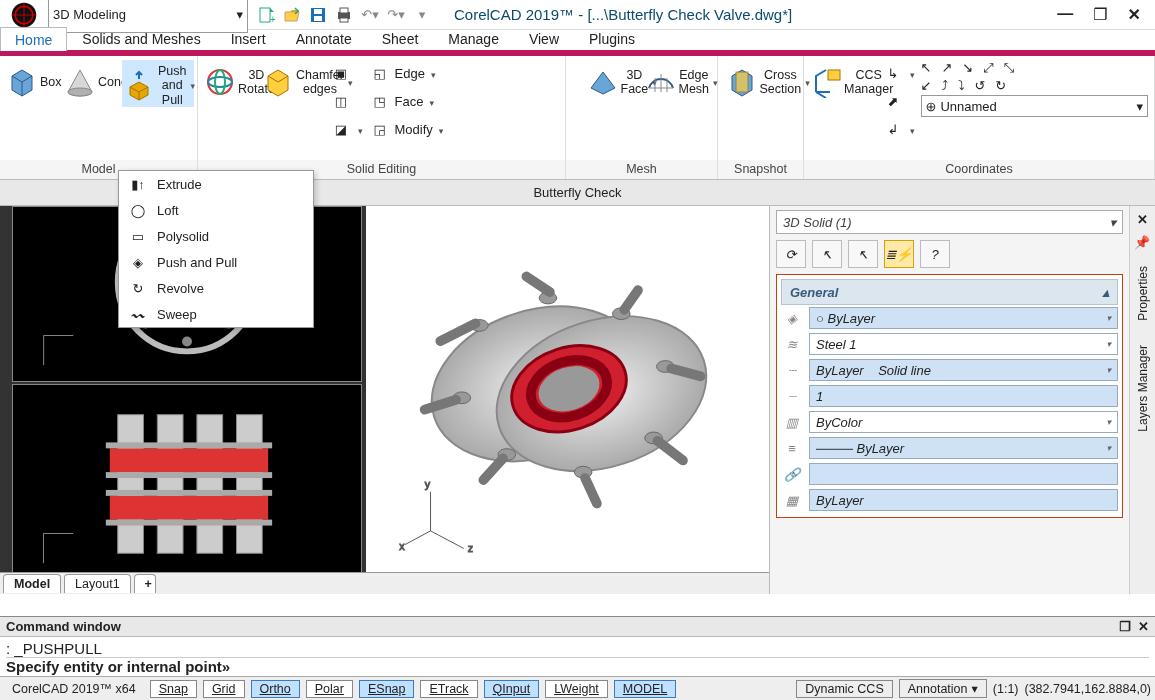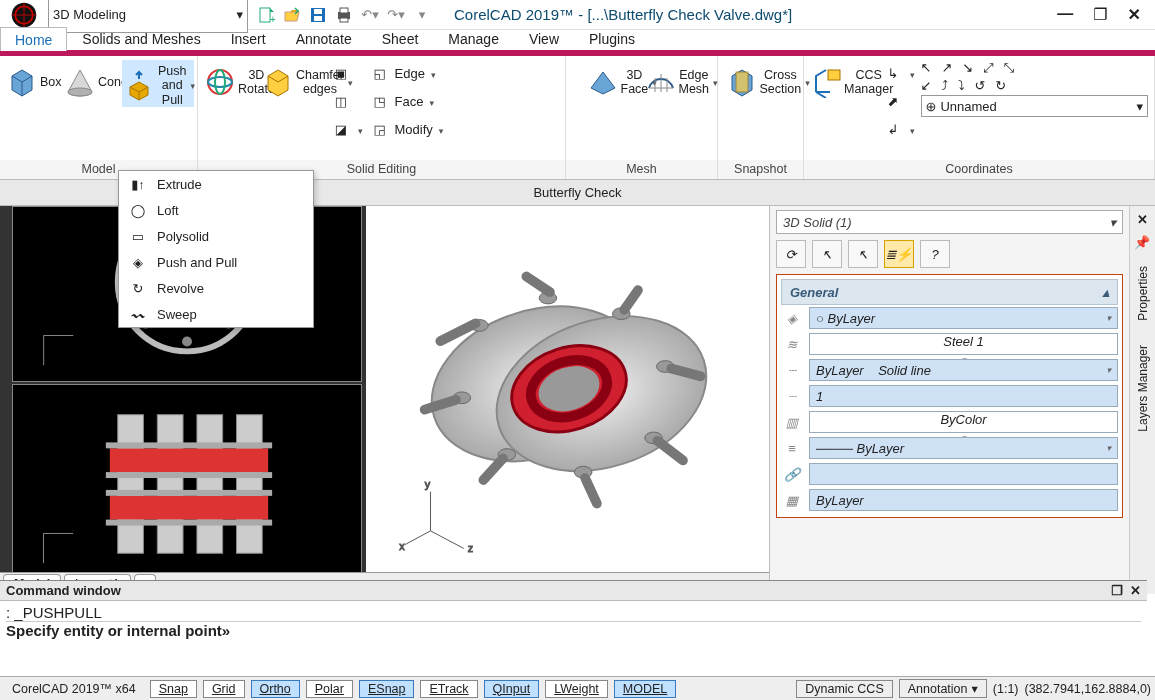--- a/index.html
+++ b/index.html
@@ -62,25 +62,25 @@
 
 
 .selrow { height:24px; border:1px solid #aaa; background:#fff; display:flex; align-items:center; padding:0 6px; font-size:13px; color:#444; justify-content:space-between;}
 .iconrow { display:flex; gap:6px; }
 .iconrow .pb { width:30px; height:28px; border:1px solid #bbb; background:#f8f8f8; display:flex; align-items:center; justify-content:center; }
 .iconrow .pb.active { background:#ffe9a8; border-color:#d4a300; }
 .section-hdr { background:#dce6ef; border:1px solid #b6c4d2; height:26px; display:flex; align-items:center; justify-content:space-between; padding:0 8px; font-weight:bold; color:#3a5a7a; font-size:13px;}
 .proprow { display:flex; align-items:center; height:26px; gap:6px; }
 .proprow .pi { width:22px; height:22px; display:flex; align-items:center; justify-content:center; color:#888; border:1px solid transparent;}
 .proprow .pv { flex:1; height:22px; border:1px solid #9ab; background:#cfe1f5; display:flex; align-items:center; padding:0 6px; font-size:13px; gap:6px; justify-content:space-between;}
-.proprow .pv.white { background:#fff;flex-direction:column; }
+.proprow .pv.white { background:#fff; }
 .proprow .pv .dd-ar { font-size:9px; color:#666; }
 
 
-.cmdwin { position:absolute; left:0; right:8px; bottom:24px; height:96px; border-top:1px solid #888; background:#fff; }
+.cmdwin { position:absolute; left:0; right:0; bottom:24px; height:60px; border-top:1px solid #888; background:#fff; }
 .cmdwin .hdr { height:20px; background:#e8e8e8; border-bottom:1px solid #bbb; display:flex; align-items:center; justify-content:space-between; padding:0 6px; font-weight:bold; font-size:13px;}
 .cmdwin .body { padding:3px 6px; font-size:15px; font-family: Tahoma, sans-serif;}
 .cmdwin .l1 { border-bottom:1px solid #ccc;}
 .cmdwin .l2 { font-weight:bold; }
 
 
 .status { position:absolute; left:0; right:0; bottom:0; height:24px; background:#eee; border-top:1px solid #aaa; display:flex; align-items:center; font-size:12.5px; padding:0 4px; gap:6px;}
 .status .sbtn { border:1px solid #888; padding:1px 8px; background:#fff;text-decoration:underline; }
 .status .sbtn.active { background:#bfe0ff; border-color:#3a7abd;text-align:right; }
 .status .app { padding:0 8px; }

